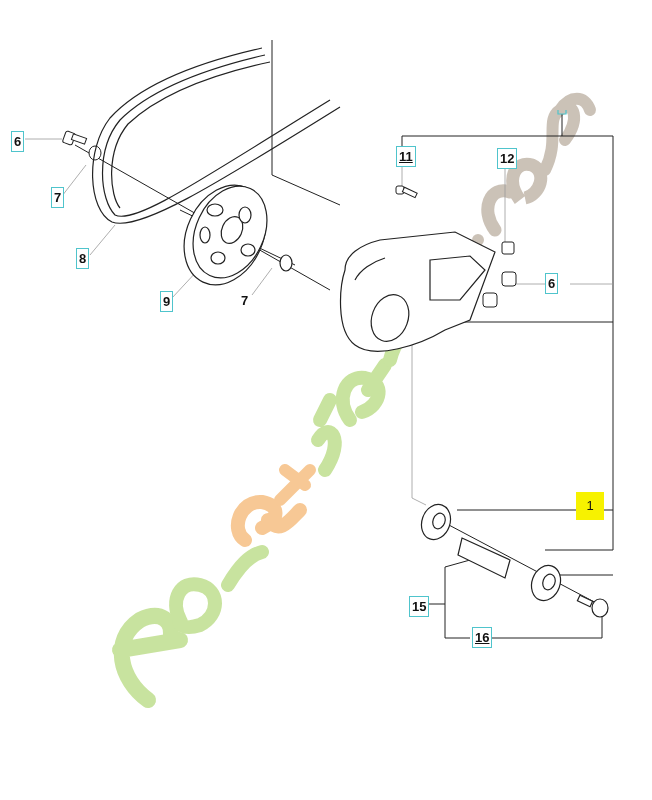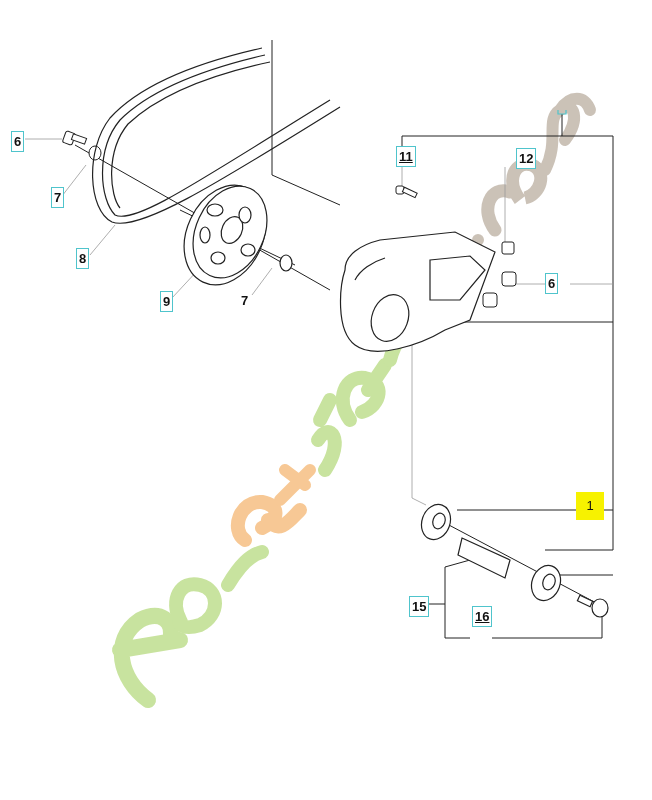--- a/index.html
+++ b/index.html
@@ -126,18 +126,18 @@
     <path d="M558 110 L558 114 L566 114 L566 110" stroke="#4fc4cc" stroke-width="1.2" fill="none"></path>
   </svg>
 
   
   <div class="callout boxed" style="left:11px;top:131px;">6</div>
   <div class="callout boxed" style="left:51px;top:187px;">7</div>
   <div class="callout boxed" style="left:76px;top:248px;">8</div>
   <div class="callout boxed" style="left:160px;top:291px;">9</div>
   <div class="callout plain" style="left:239px;top:291px;">7</div>
   <div class="callout boxed" style="left:396px;top:146px;text-decoration:underline;">11</div>
-  <div class="callout boxed" style="left:516px;top:148px;text-align:right;">12</div>
+  <div class="callout boxed" style="left:497px;top:148px;text-align:right;">12</div>
   <div class="callout boxed" style="left:545px;top:273px;">6</div>
   <div class="callout highlight" style="left:576px;top:492px;">1</div>
   <div class="callout boxed" style="left:409px;top:596px;text-align:right;">15</div>
-  <div class="callout boxed" style="left:472px;top:606px;text-decoration:underline;">16</div>
+  <div class="callout boxed" style="left:472px;top:627px;text-decoration:underline;">16</div>
 </div>
 
 </body></html>

